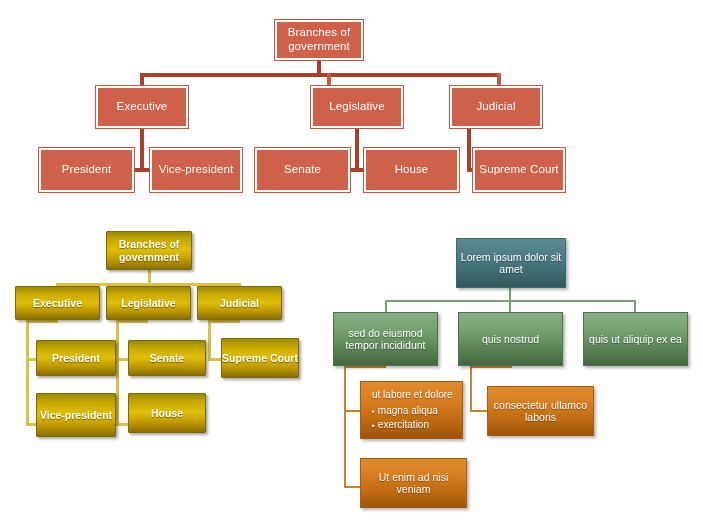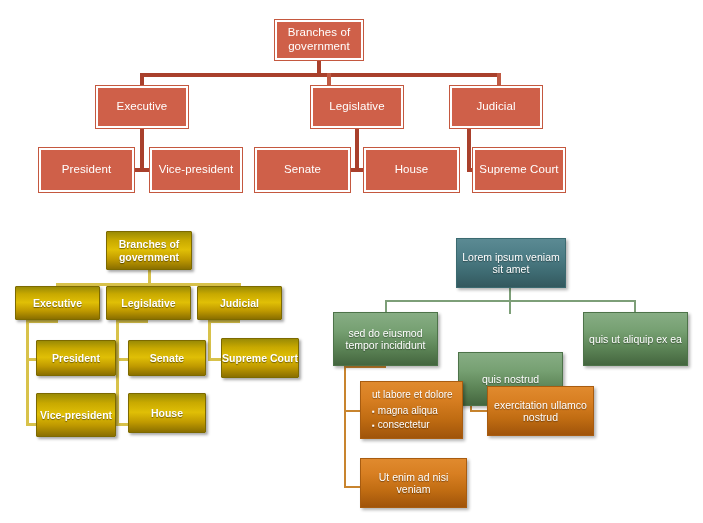--- a/index.html
+++ b/index.html
@@ -230,43 +230,43 @@
     <div class="c3seg-orange" style="left:344px; top:366px; width:2px; height:122px;"></div>
     <div class="c3seg-orange" style="left:344px; top:366px; width:42px; height:2px;"></div>
     <div class="c3seg-orange" style="left:344px; top:410px; width:22px; height:2px;"></div>
     <div class="c3seg-orange" style="left:344px; top:486px; width:22px; height:2px;"></div>
 
     <div class="c3seg-orange" style="left:470px; top:366px; width:2px; height:46px;"></div>
     <div class="c3seg-orange" style="left:470px; top:366px; width:42px; height:2px;"></div>
     <div class="c3seg-orange" style="left:470px; top:410px; width:22px; height:2px;"></div>
 
     <div class="node c3head" style="left:456px; top:238px; width:110px; height:50px;">
-      <span class="lbl">Lorem ipsum veniam sit amet</span>
+      <span class="lbl">Lorem ipsum dolor sit amet</span>
     </div>
 
     <div class="node c3mid" style="left:333px; top:312px; width:105px; height:54px;">
       <span class="lbl">sed do eiusmod tempor incididunt</span>
     </div>
-    <div class="node c3mid" style="left:458px; top:312px; width:105px; height:54px;margin-top:40px;">
+    <div class="node c3mid" style="left:458px; top:312px; width:105px; height:54px;">
       <span class="lbl">quis nostrud</span>
     </div>
     <div class="node c3mid" style="left:583px; top:312px; width:105px; height:54px;">
       <span class="lbl">quis ut aliquip ex ea</span>
     </div>
 
     <div class="node c3leaf leaf-list" style="left:360px; top:381px; width:103px; height:58px;">
       <span class="head">ut labore et dolore</span>
       <ul class="bullets">
         <li>magna aliqua</li>
-        <li>consectetur</li>
+        <li>exercitation</li>
       </ul>
     </div>
 
     <div class="node c3leaf" style="left:487px; top:386px; width:107px; height:50px;">
-      <span class="lbl">exercitation ullamco nostrud</span>
+      <span class="lbl">consectetur ullamco laboris</span>
     </div>
 
     <div class="node c3leaf" style="left:360px; top:458px; width:107px; height:50px;">
       <span class="lbl">Ut enim ad nisi veniam</span>
     </div>
   </div>
 
 </div>
 
 </body></html>

